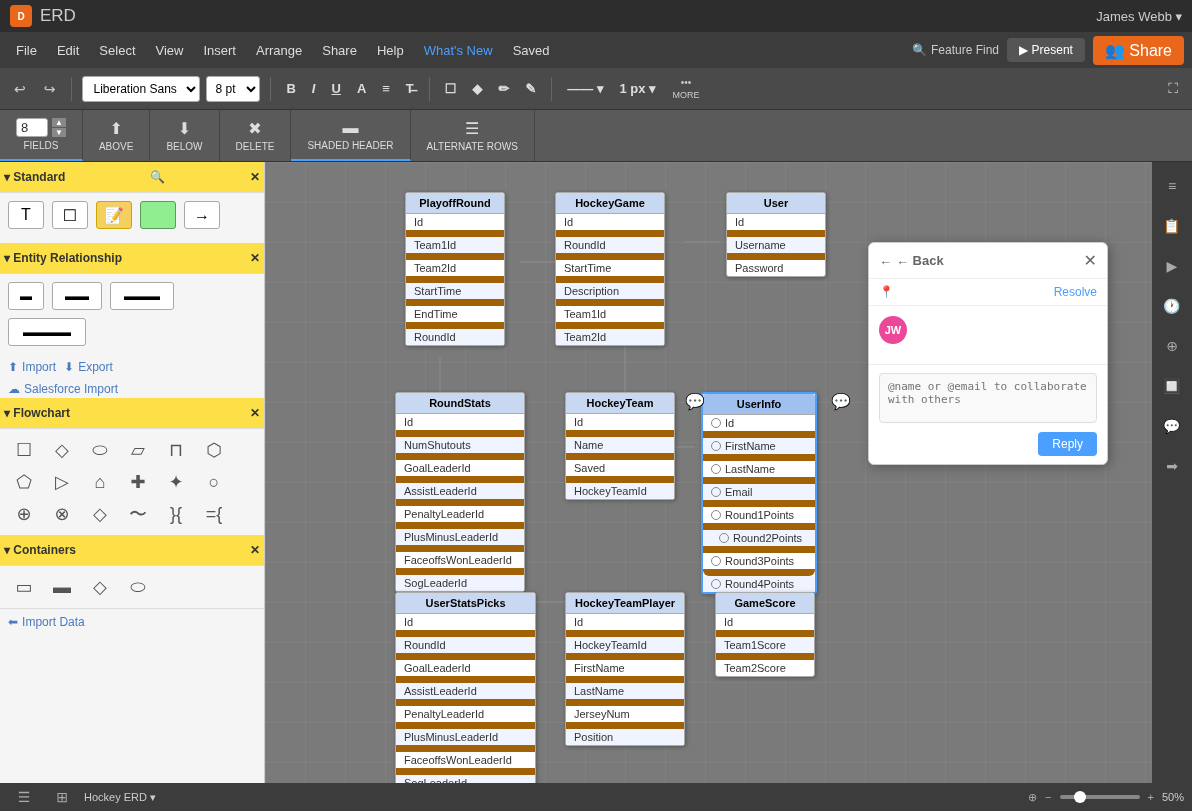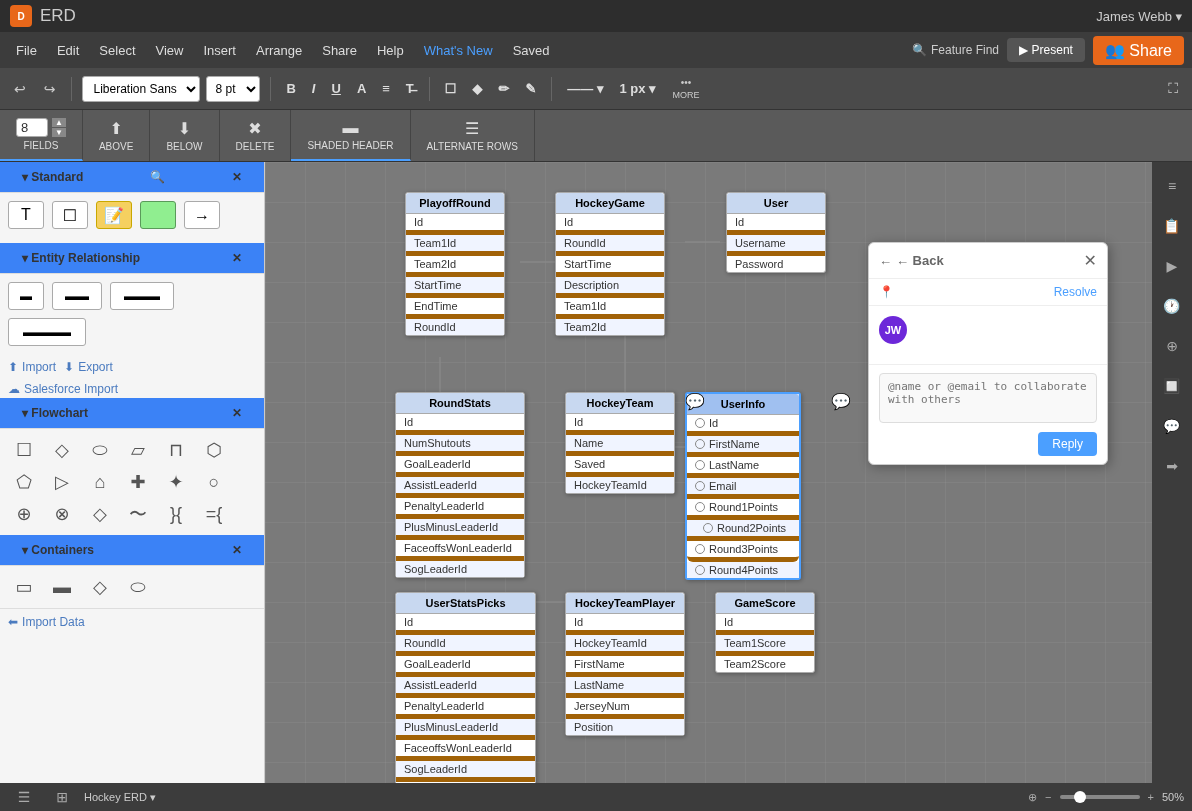--- a/index.html
+++ b/index.html
@@ -161,22 +161,22 @@
       width: 265px;
       background: #f5f5f5;
       border-right: 1px solid #ccc;
       overflow-y: auto;
       flex-shrink: 0;
     }
     .sidebar-section-header {
       display: flex;
       align-items: center;
       justify-content: space-between;
-      padding: 8px 22px;
-      background: #3b82f6;
+      padding: 8px 4px;
+      background: #fde047;
       cursor: pointer;
       font-size: 12px;
       font-weight: bold;
       color: #333;
       border-bottom: 1px solid #ddd;
     }
     .sidebar-section-content {
       padding: 8px;
     }
     .shape-row {
@@ -281,21 +281,21 @@
       background: #c8d8f0;
       padding: 4px 8px;
       font-weight: bold;
       text-align: center;
       border-bottom: 1px solid #aaa;
       border-radius: 3px 3px 0 0;
       font-size: 11px;
     }
     .erd-table-row {
       padding: 2px 8px;
-      border-bottom: 5px solid #a16207;
+      border-bottom: 7px solid #a16207;
       color: #333;
     }
     .erd-table-row:last-child { border-bottom: none; }
     .erd-table-row.alt { background: #f0f4ff; }
 
     
     #right-sidebar {
       width: 40px;
       background: #3c3c3c;
       display: flex;
@@ -365,21 +365,21 @@
       margin-bottom: 10px;
     }
     .comment-text {
       flex: 1;
       font-size: 12px;
       line-height: 1.4;
     }
     .comment-text .mention { color: #e8671a; font-weight: bold; }
     .comment-avatar {
       width: 28px; height: 28px;
-      background: #6d28d9;
+      background: #ec4899;
       border-radius: 50%;
       display: flex; align-items: center; justify-content: center;
       color: #fff;
       font-size: 11px;
       font-weight: bold;
       flex-shrink: 0;
     }
     .comment-input-area {
       padding: 8px 10px;
       border-top: 1px solid #eee;
@@ -711,21 +711,21 @@
       </div>
 
       <div class="erd-table" style="left:300px; top:230px; width:110px;">
         <div class="erd-table-header">HockeyTeam</div>
         <div class="erd-table-row">Id</div>
         <div class="erd-table-row alt">Name</div>
         <div class="erd-table-row">Saved</div>
         <div class="erd-table-row alt">HockeyTeamId</div>
       </div>
 
-      <div class="erd-table" style="left:420px; top:230px; width:116px; border:2px solid #4b9fff;">
+      <div class="erd-table" style="left:436px; top:230px; width:116px; border:2px solid #4b9fff;">
         <div class="erd-table-header" style="background:#a0c0f0;">UserInfo</div>
         <div class="erd-table-row" style="display:flex;align-items:center;">
           <span style="width:10px;height:10px;border-radius:50%;border:1px solid #888;display:inline-block;margin-right:4px;"></span>Id
         </div>
         <div class="erd-table-row alt" style="display:flex;align-items:center;">
           <span style="width:10px;height:10px;border-radius:50%;border:1px solid #888;display:inline-block;margin-right:4px;"></span>FirstName
         </div>
         <div class="erd-table-row" style="display:flex;align-items:center;">
           <span style="width:10px;height:10px;border-radius:50%;border:1px solid #888;display:inline-block;margin-right:4px;"></span>LastName
         </div>

